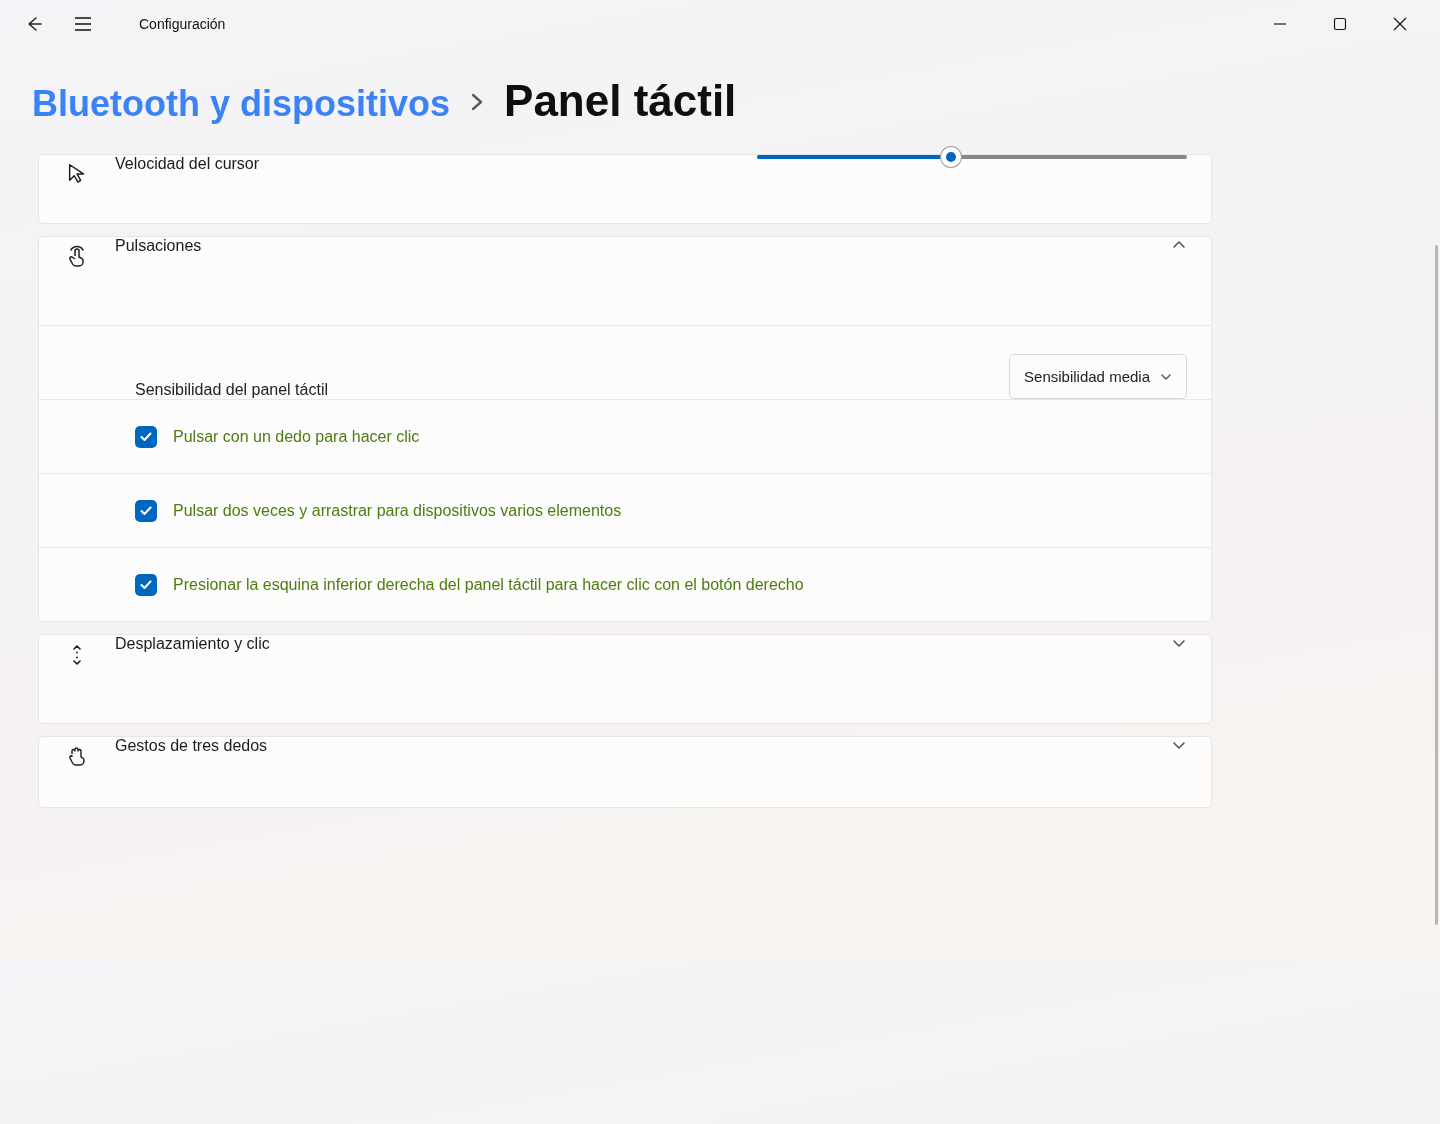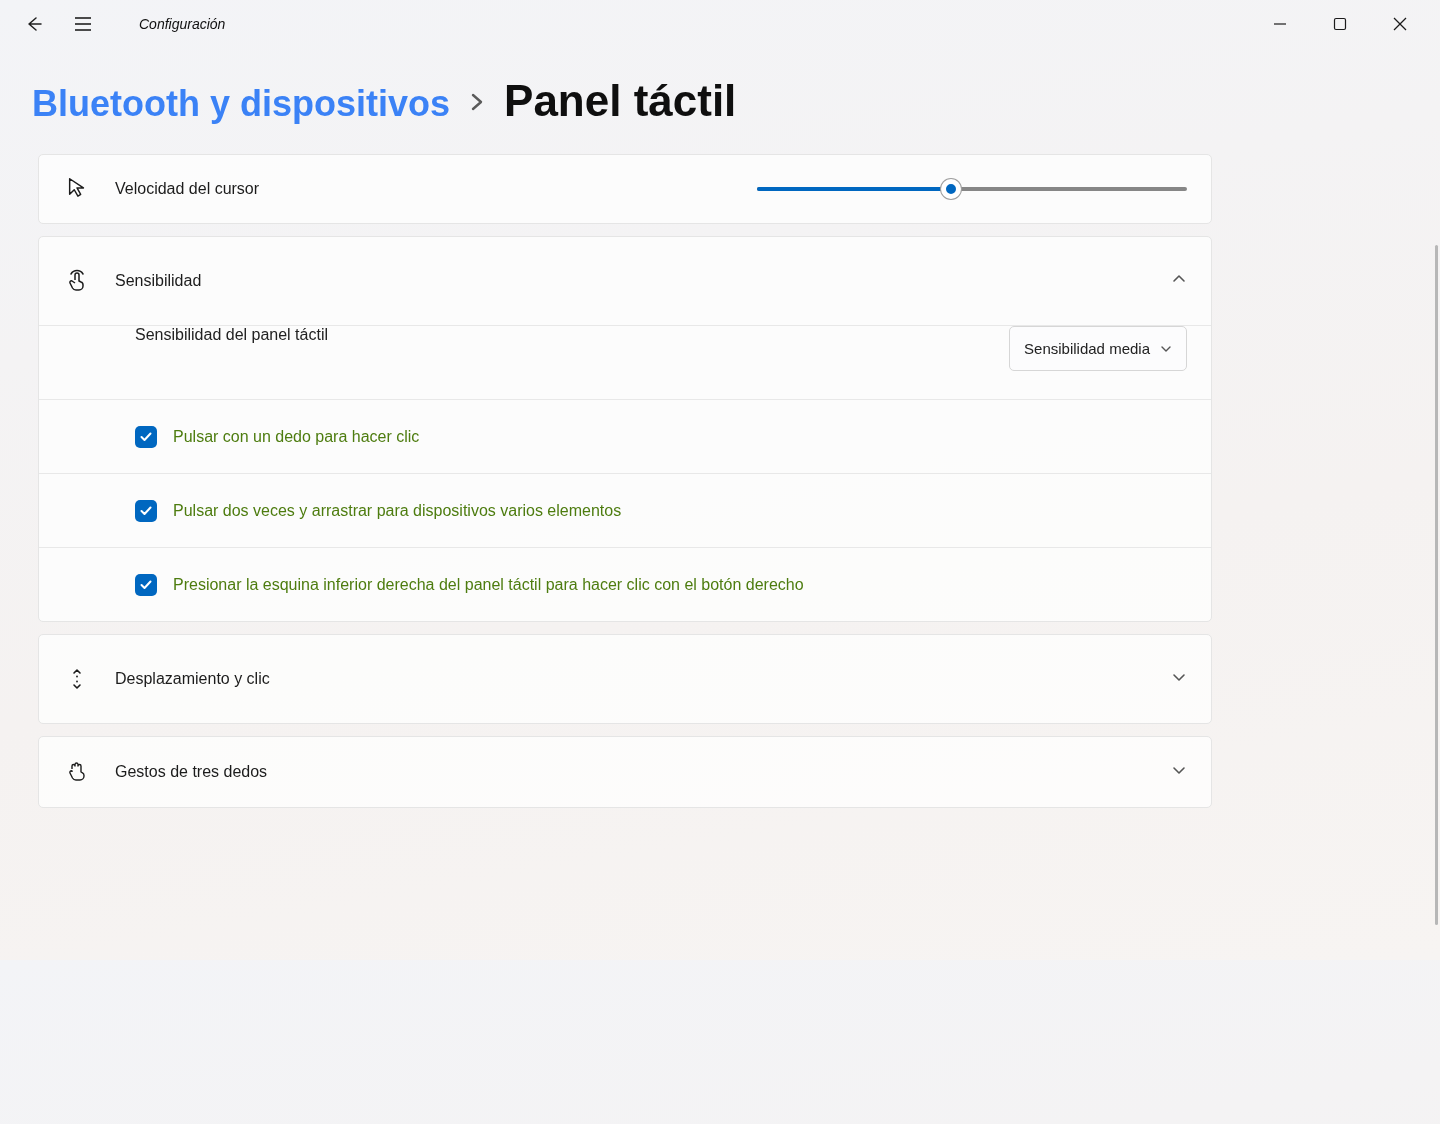--- a/index.html
+++ b/index.html
@@ -36,21 +36,20 @@
       justify-content: center;
       cursor: default;
     }
 
     .topbar {
       height: 48px;
       display: flex;
       align-items: center;
       padding-left: 22px;
       gap: 25px;
-      font-style: italic;
     }
 
     .topbar-icon {
       width: 24px;
       height: 24px;
       display: flex;
       align-items: center;
       justify-content: center;
       color: #1d1d1d;
     }
@@ -97,21 +96,21 @@
     }
 
     .card {
       background: rgba(255,255,255,0.72);
       border: 1px solid #e5e5e5;
       border-radius: 5px;
     }
 
     .row {
       display: flex;
-      align-items: center;
+      align-items: flex-start;
       min-height: 68px;
       padding: 0 24px 0 24px;
     }
 
     .row-icon {
       width: 40px;
       height: 40px;
       display: flex;
       align-items: center;
       justify-content: center;
@@ -166,21 +165,21 @@
     }
     .group-header {
       min-height: 88px;
     }
     .chevron {
       color: #4a4a4a;
     }
 
     .sub-row {
       display: flex;
-      align-items: flex-start;
+      align-items: flex-end;
       min-height: 74px;
       padding: 0 24px 0 96px;
       border-top: 1px solid #e8e8e8;
     }
     .sub-label {
       font-size: 16px;
       color: #222;
       flex: 1;
     }
 
@@ -302,21 +301,21 @@
   </div>
 
   <div class="card group">
     <div class="row group-header">
       <div class="row-icon small">
         <svg width="24" height="24" viewBox="0 0 24 24" fill="none">
           <path d="M10 11 V6 a2 2 0 0 1 4 0 v6 l2 1 a3 3 0 0 1 2 3 v1 a4 4 0 0 1 -4 4 h-3 a4 4 0 0 1 -3.5 -2 L5 14 a1.5 1.5 0 0 1 2 -2 L10 14" stroke="#1c1c1c" stroke-width="1.5" stroke-linejoin="round"></path>
           <path d="M6 5 a7 7 0 0 1 12 0" stroke="#1c1c1c" stroke-width="1.5" fill="none" stroke-linecap="round"></path>
         </svg>
       </div>
-      <div class="row-label">Sensibilidad</div>
+      <div class="row-label">Pulsaciones</div>
       <div class="chevron">
         <svg width="16" height="16" viewBox="0 0 16 16">
             <path d="M3 10 L8 5 L13 10" stroke="#555" stroke-width="1.6" fill="none" stroke-linecap="round" stroke-linejoin="round"></path>
           </svg>
       </div>
     </div>
 
     <div class="sub-row">
       <div class="sub-label">Sensibilidad del panel táctil</div>
       <div class="select-box">

